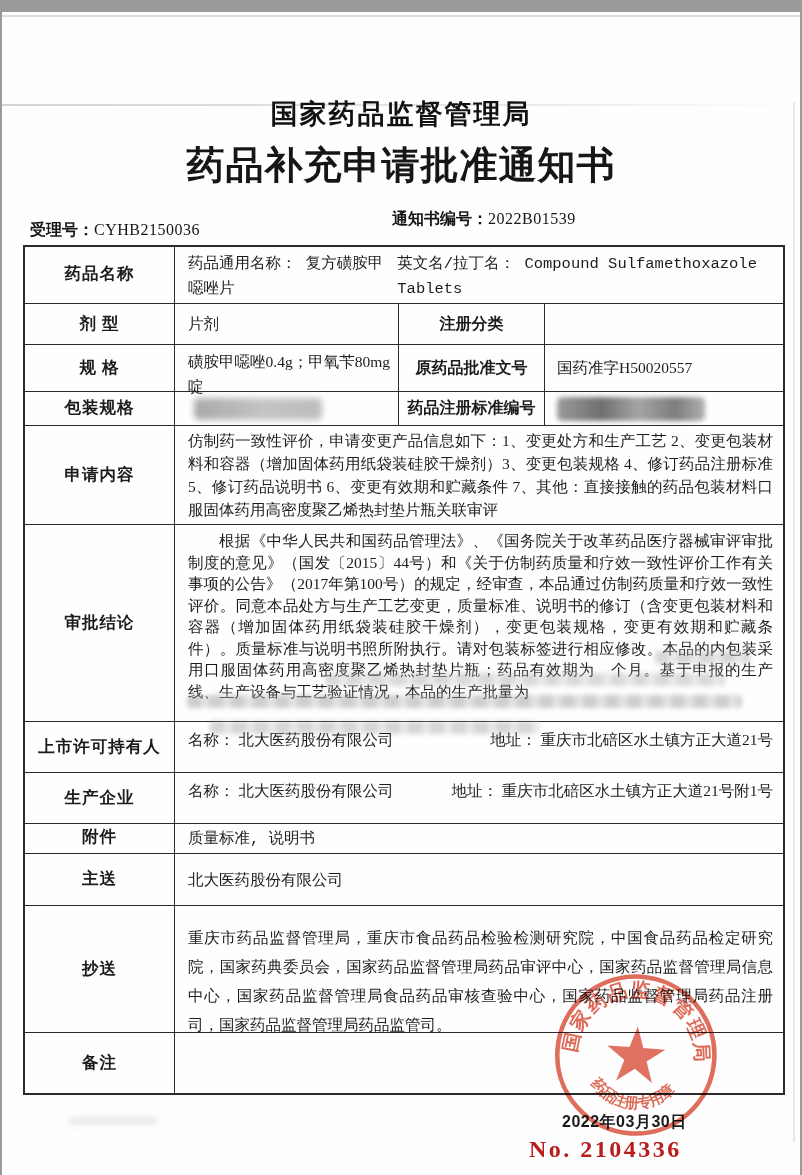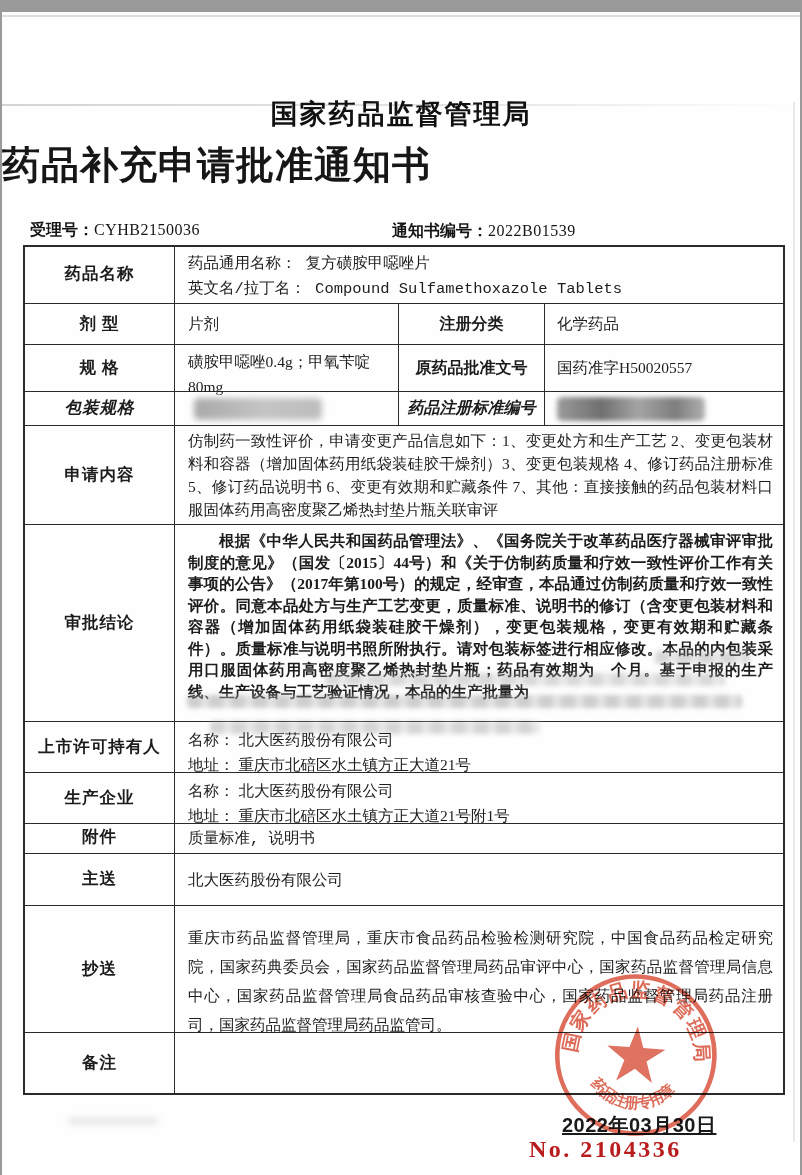--- a/index.html
+++ b/index.html
@@ -18,70 +18,70 @@
     background:linear-gradient(90deg,#cfcfcf,#e3e3e3 60%,rgba(255,255,255,0));opacity:.9;}
   .scan-line-bottom{position:absolute;left:0;top:1166px;width:100%;height:5px;
     background:linear-gradient(#f0f0f0,#c6c6c6);}
   .scan-line-right{position:absolute;right:5px;top:90px;height:1040px;width:2px;background:#e9e9e9;}
   .scan-smudge{position:absolute;left:66px;top:1105px;width:90px;height:8px;background:#cfcfcf;
     border-radius:4px;filter:blur(3px);opacity:.45;}
 
   .agency{position:absolute;left:0;top:84px;width:100%;text-align:center;
     font-family:"Liberation Sans","DejaVu Sans",sans-serif;
     font-size:27px;font-weight:700;letter-spacing:2px;color:#111;}
-  .doc-title{position:absolute;left:0;top:128px;width:100%;text-align:left;
+  .doc-title{position:absolute;left:0;top:128px;width:100%;text-align:center;
     font-size:38px;font-weight:600;letter-spacing:1px;color:#161616;}
 
   .meta-row{position:absolute;left:0;top:197px;width:100%;font-size:16px;color:#151515;}
   .meta-accept{position:absolute;left:28px;top:11px;}
-  .meta-notice{position:absolute;left:390px;top:12px;}
+  .meta-notice{position:absolute;left:390px;top:0;}
   .meta-row b{font-weight:700;}
   .meta-num{font-family:"Liberation Serif","DejaVu Serif",serif;letter-spacing:.5px;}
 
   
   .doc-table{position:absolute;left:21px;top:233px;width:758px;border:2px solid #2b2b2b;
     background:rgba(255,255,255,0);}
   .trow{display:flex;align-items:stretch;border-top:1.5px solid #2b2b2b;}
   .trow:first-child{border-top:none;font-family:Liberation Mono, monospace;}
   .cell{box-sizing:border-box;}
   .lbl{width:150px;flex:0 0 150px;border-right:1.5px solid #2b2b2b;
     display:flex;align-items:center;justify-content:center;
     font-weight:700;font-size:16.5px;letter-spacing:1px;text-align:center;line-height:1.35;}
   .content{flex:1;padding:5px 10px 5px 13px;font-size:15.5px;line-height:24px;position:relative;}
   .content.center{display:flex;align-items:center;}
   .mid-lbl{width:147px;flex:0 0 147px;border-left:1.5px solid #2b2b2b;border-right:1.5px solid #2b2b2b;
     display:flex;align-items:center;justify-content:center;font-weight:700;font-size:16px;}
   .val2{width:223px;flex:0 0 223px;display:flex;align-items:center;padding:4px 8px 4px 13px;
     font-size:15.5px;line-height:22px;box-sizing:border-box;}
   .val4{flex:1;display:flex;align-items:center;padding:4px 8px 4px 12px;font-size:15.5px;}
 
-  .r1{height:56px;} .r2{height:40px;} .r3{height:46px;} .r4{height:33px;font-style:italic;}
+  .r1{height:56px;} .r2{height:40px;} .r3{height:46px;} .r4{height:33px;}
   .r5{height:98px;} .r6{height:196px;} .r7{height:50px;} .r8{height:50px;}
   .r9{height:29px;font-family:Liberation Mono, monospace;} .r10{height:51px;} .r11{height:126px;} .r12{height:60px;}
 
-  .two-line{display:flex;flex-direction:column;justify-content:space-between;height:100%;}
+  .two-line{display:flex;justify-content:space-between;height:100%;}
   .two-line div{line-height:25px;}
 
   .para{margin:0;text-align:justify;line-height:23px;}
-  .para.indent{text-indent:2em;line-height:21.5px;font-weight:bold;}
+  .para.indent{text-indent:2em;line-height:21.5px;}
   .cc-para{margin:0;text-align:justify;line-height:29px;padding-top:12px;}
 
   
   .blur-blob{display:inline-block;border-radius:5px;filter:blur(3px);vertical-align:middle;}
   .pkg-blob{width:128px;height:22px;background:linear-gradient(90deg,#a9a9a9,#c4c4c4 55%,#bdbdbd);margin-left:6px;}
   .std-blob{width:148px;height:24px;background:linear-gradient(90deg,#9b9b9b,#6f6f6f 30%,#a5a5a5 55%,#7d7d7d 80%,#b0b0b0);filter:blur(2.5px);}
   .ghost{position:absolute;border-radius:4px;filter:blur(2.5px);background:repeating-linear-gradient(90deg,#9d9d9d 0 14px,#c9c9c9 14px 22px);opacity:.5;height:13px;}
   .ghost.g1{left:480px;top:126px;width:95px;opacity:.4;}
   .ghost.g2{left:150px;top:148px;width:400px;opacity:.38;}
   .ghost.g3{left:12px;top:170px;width:555px;opacity:.5;}
   .ghost.g4{left:35px;top:196px;width:330px;opacity:.42;}
 
   
-  .foot-date{position:absolute;left:560px;top:1100px;font-size:20px;font-weight:600;
-    font-family:"Liberation Sans","DejaVu Sans",sans-serif;color:#1a1a1a;letter-spacing:.5px;text-decoration:underline;}
+  .foot-date{position:absolute;left:560px;top:1100px;font-size:16px;font-weight:600;
+    font-family:"Liberation Sans","DejaVu Sans",sans-serif;color:#1a1a1a;letter-spacing:.5px;}
   .foot-serial{position:absolute;left:527px;top:1124px;font-size:24px;font-weight:600;
     color:#b91c1c;letter-spacing:2.5px;}
 
   .seal{position:absolute;left:532px;top:939px;width:204px;height:204px;
     mix-blend-mode:multiply;opacity:.92;transform:rotate(4deg);}
 </style>
 </head>
 <body>
 
 <div class="page">
@@ -109,21 +109,20 @@
           <div>药品通用名称：  复方磺胺甲噁唑片</div>
           <div>英文名/拉丁名：  Compound Sulfamethoxazole Tablets</div>
         </div>
       </div>
     </div>
 
     <div class="trow r2">
       <div class="cell lbl">剂 型</div>
       <div class="cell val2">片剂</div>
       <div class="cell mid-lbl">注册分类</div>
-      <div class="cell val4">化学药品</div>
     </div>
 
     <div class="trow r3">
       <div class="cell lbl">规 格</div>
       <div class="cell val2">
         <div class="two-line">
           <div>磺胺甲噁唑0.4g；甲氧苄啶</div>
           <div>80mg</div>
         </div>
       </div>

